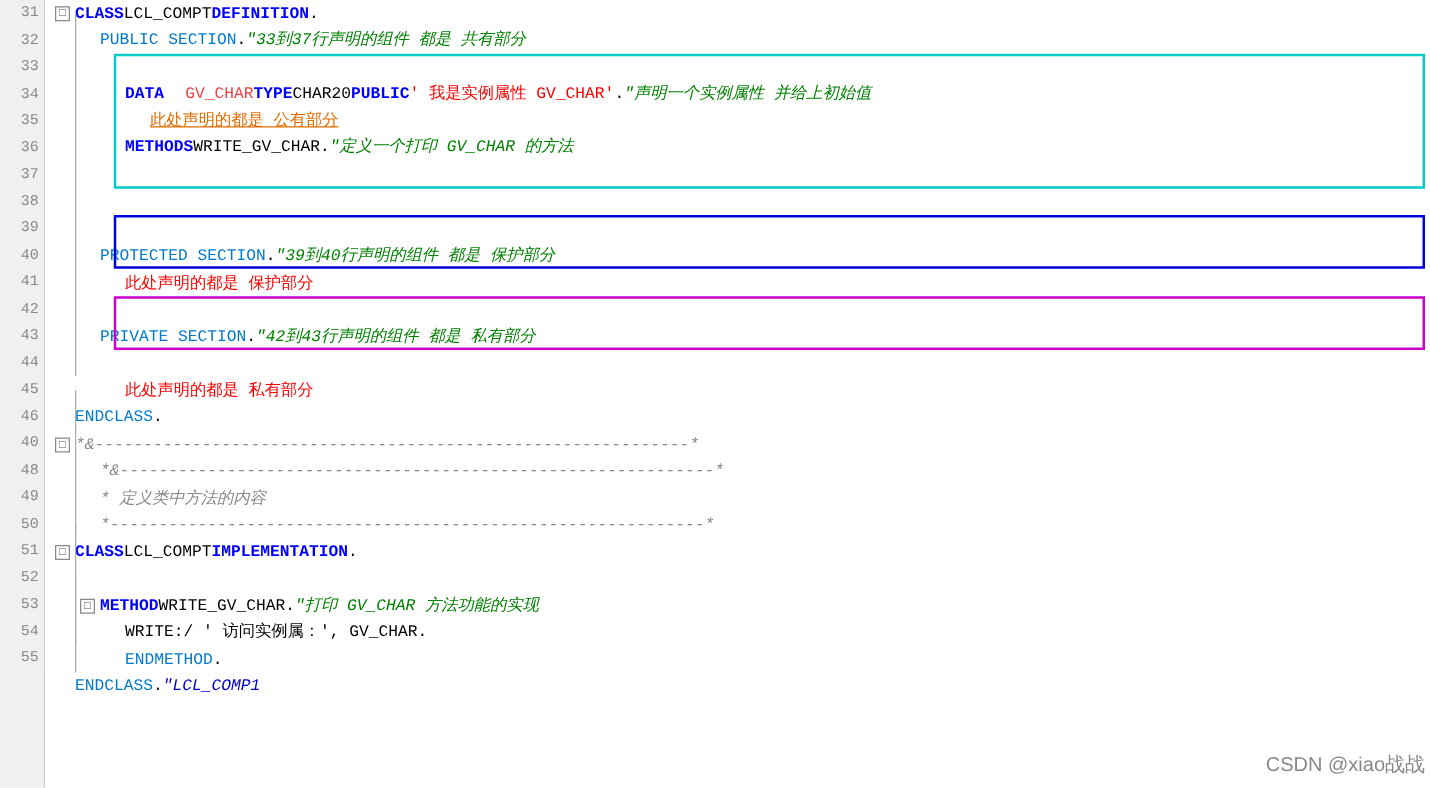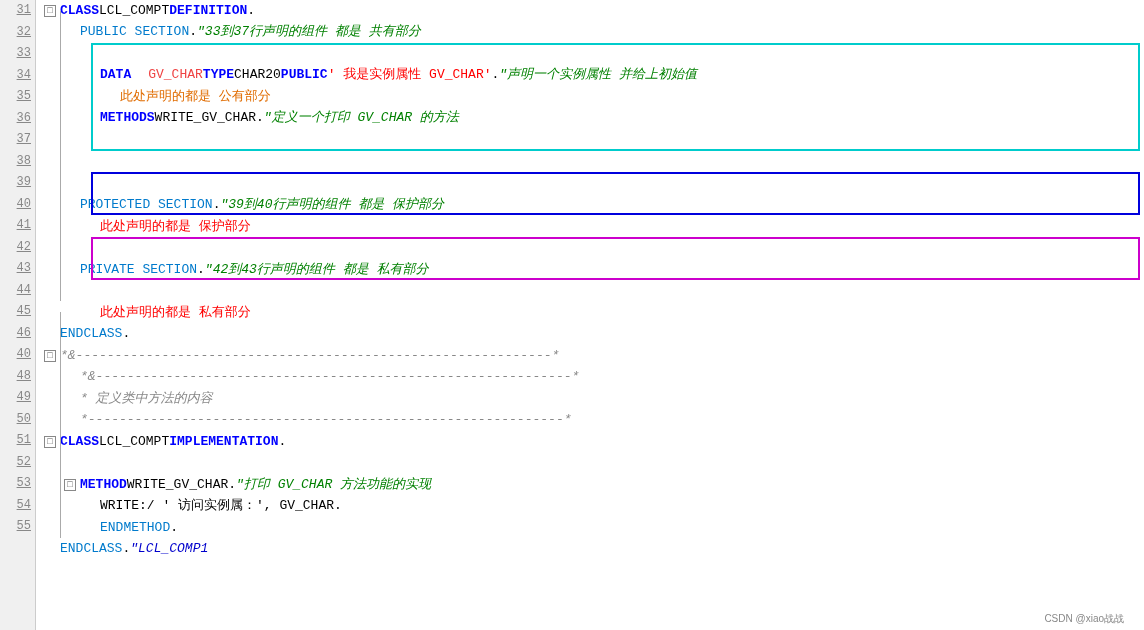--- a/index.html
+++ b/index.html
@@ -30,21 +30,20 @@
     .line-num {
       color: #888;
       font-size: 12px;
       text-align: right;
       padding-right: 4px;
       height: 21.5px;
       display: flex;
       align-items: center;
       justify-content: flex-end;
       background: #f0f0f0;
-      text-decoration: underline;
     }
     .code-area {
       flex: 1;
       padding-left: 8px;
       overflow: hidden;
       position: relative;
     }
     .code-line {
       height: 21.5px;
       display: flex;
@@ -63,23 +62,23 @@
       text-align: center;
       cursor: pointer;
       margin-right: 4px;
       flex-shrink: 0;
       color: #555;
     }
 
     .watermark {
       position: absolute;
       bottom: 4px;
-      right: 20px;
+      right: 4px;
       color: #888;
-      font-size: 10px;
+      font-size: 16px;
       font-family: Arial, sans-serif;
     }
   </style>
 </head>
 <body>
 
 <div class="code-container">
   <div class="line-numbers">
       <div class="line-num">31</div>
       <div class="line-num">32</div>
@@ -131,21 +130,21 @@
         <span style="color: #ef4444; margin-left: 17px;">GV_CHAR </span>
         <span style="color: rgb(0, 0, 255); font-weight: bold;">TYPE </span>
         <span style="color: rgb(0, 0, 0);">CHAR20 </span>
         <span style="color: rgb(0, 0, 255); font-weight: bold;">PUBLIC </span>
         <span style="color: rgb(255, 0, 0);">' 我是实例属性 GV_CHAR'</span>
         <span style="color: rgb(0, 0, 0);">. </span>
         <span style="color: rgb(0, 128, 0); font-style: italic;">"声明一个实例属性 并给上初始值</span>
       </div>
       <div class="code-line" style="padding-left: 60px;">
         <span style="display: inline-block; width: 16px; flex-shrink: 0;"></span>
-        <span style="color: rgb(224, 108, 0);">此处声明的都是 公有部分</span>
+        <span style="color: rgb(224, 108, 0); text-decoration: underline;">此处声明的都是 公有部分</span>
       </div>
       <div class="code-line" style="padding-left: 40px;">
         <span style="display: inline-block; width: 16px; flex-shrink: 0;"></span>
         <span style="color: rgb(0, 0, 255); font-weight: bold;">METHODS </span>
         <span style="color: rgb(0, 0, 0);">WRITE_GV_CHAR</span>
         <span style="color: rgb(0, 0, 0);">. </span>
         <span style="color: rgb(0, 128, 0); font-style: italic;">"定义一个打印 GV_CHAR 的方法</span>
       </div>
       <div class="code-line" style="padding-left: 20px;">
         <span style="display: inline-block; width: 16px; flex-shrink: 0;"></span>

